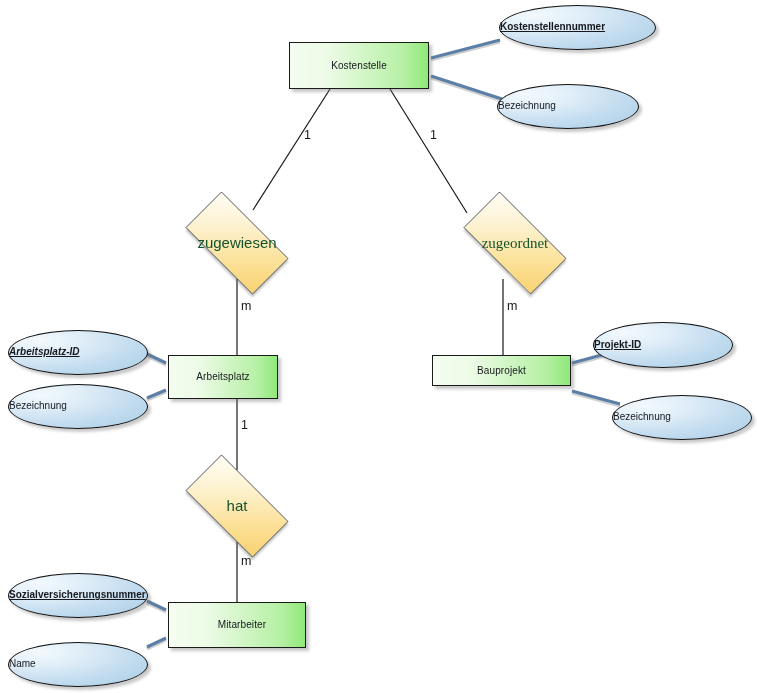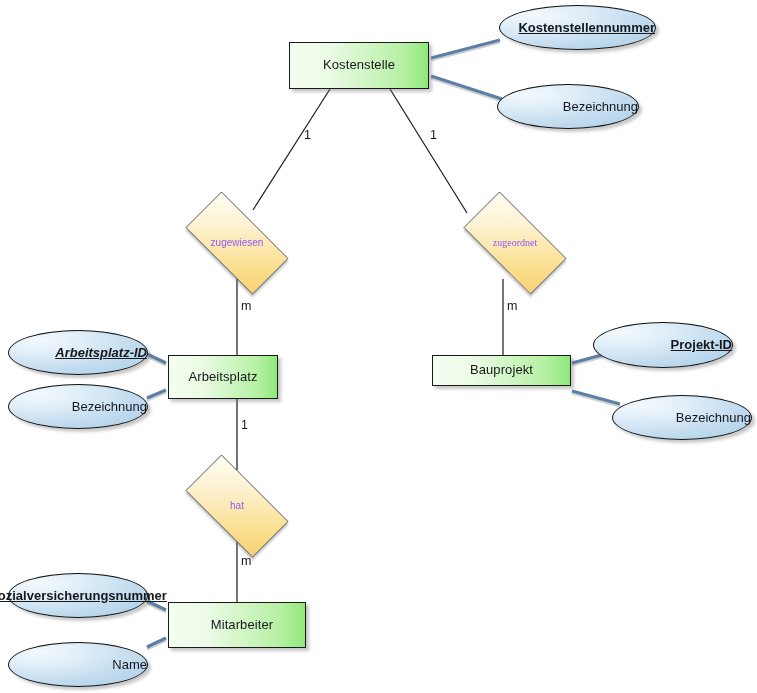--- a/index.html
+++ b/index.html
@@ -33,44 +33,44 @@
     box-sizing: border-box;
     border: 1px solid #1a1a1a;
     background: linear-gradient(to right, #f4fdf1 0%, #ecfbe6 28%, #b6f0a4 82%, #8fe87a 100%);
     box-shadow: 3px 3px 3px rgba(120,120,120,0.42);
     display: flex;
     align-items: center;
     justify-content: center;
     z-index: 5;
   }
   .entity .lbl {
-    font-size: 13px;
+    font-size: 10px;
     color: #16181c;
     letter-spacing: 0.1px;
     line-height: 1.15;
     text-align: center;
   }
 
   
   .attr {
     position: absolute;
     box-sizing: border-box;
     border: 1px solid #111111;
     border-radius: 50%;
     background: radial-gradient(ellipse at 22% 22%, #f3f9fd 0%, #e0eef8 28%, #c3dcef 62%, #a9cde5 100%);
     box-shadow: 3px 3px 3px rgba(120,120,120,0.40);
     display: flex;
     align-items: center;
     justify-content: center;
     z-index: 6;
   }
   .attr .lbl {
-    font-size: 13px;
+    font-size: 10px;
     color: #16181c;
-    text-align: right;
+    text-align: left;
     line-height: 1.22;
     width: 112%;
   }
   .attr.key .lbl {
     font-weight: bold;
     text-decoration: underline;
   }
   .attr.overflow .lbl {
     width: 136%;
     white-space: normal;
@@ -92,22 +92,22 @@
     transform: rotate(45deg) scale(0.7071);
     box-shadow: 3px 3px 3px rgba(120,120,120,0.40);
   }
   .rel .lbl {
     position: absolute;
     left: 18%;
     top: 50%;
     width: 64%;
     transform: translateY(-50%);
     text-align: center;
-    font-size: 10px;
-    color: #8b5cf6;
+    font-size: 15px;
+    color: #14532d;
     line-height: 1.25;
     word-break: break-all;
     z-index: 2;
   }
 
   
   .card {
     position: absolute;
     font-size: 12.5px;
     color: #16181c;

